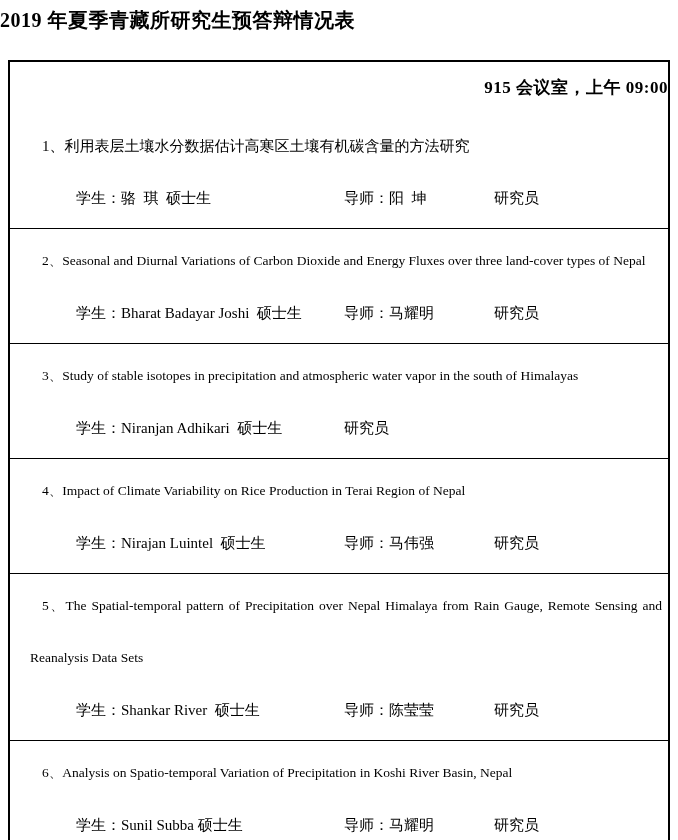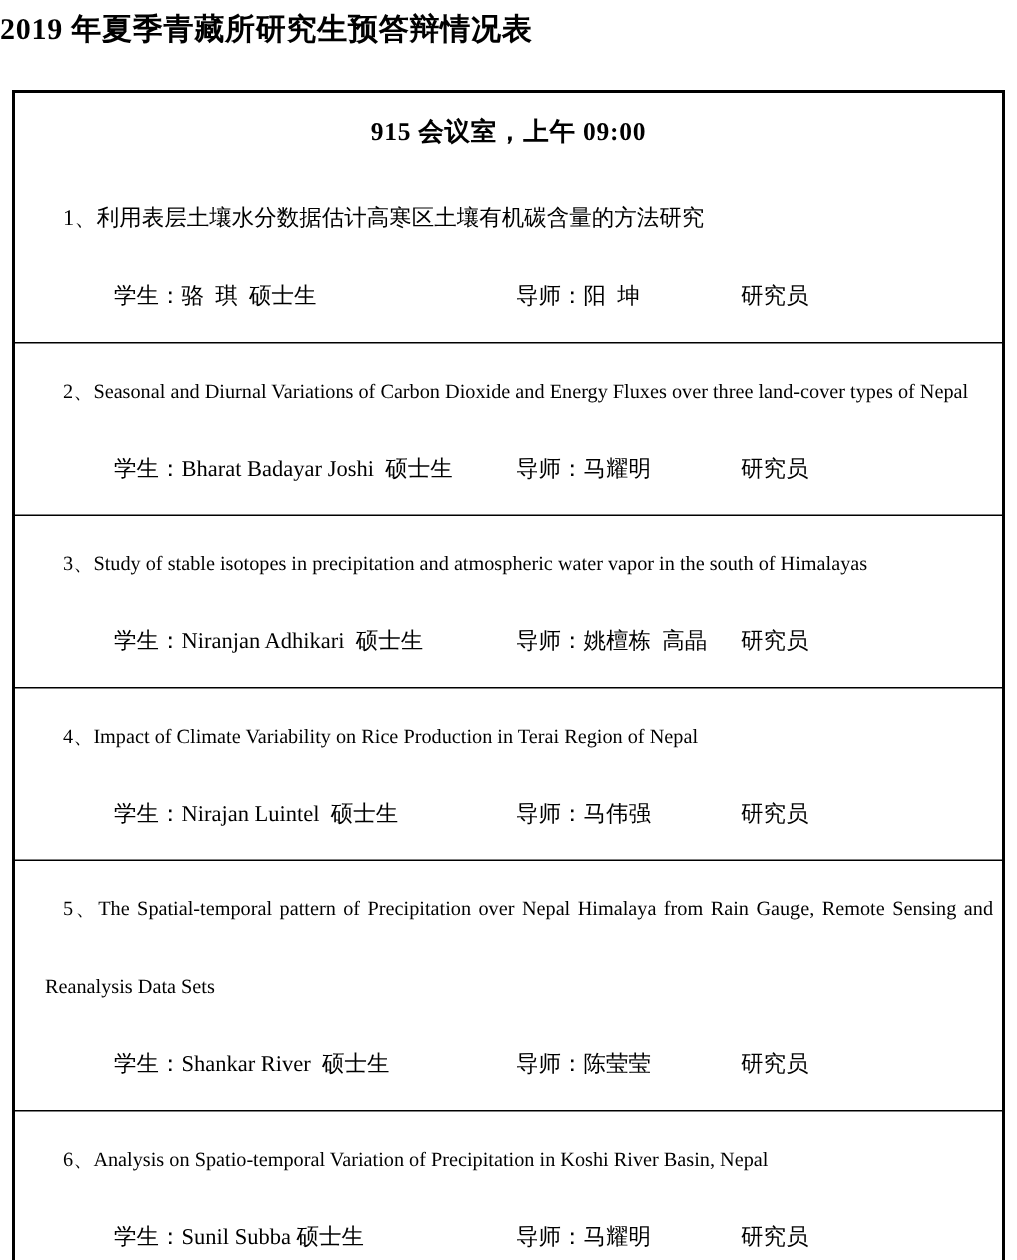--- a/index.html
+++ b/index.html
@@ -22,21 +22,21 @@
   }
   .sheet {
     width: 662px;
     margin: 28px auto 0 auto;
     border: 2px solid #000;
     background: #fff;
   }
   .session {
     height: 52px;
     line-height: 52px;
-    text-align: center;
+    text-align: right;
     font-weight: bold;
     font-size: 17px;
     letter-spacing: 0.5px;
   }
   .row { padding: 6px 6px 4px 20px; border-top: 1px solid #000; }
   .topic {
     margin: 0;
     line-height: 52px;
     text-indent: 12px;
     font-size: 15px;
@@ -84,21 +84,20 @@
         <span class="cell-student">学生：Bharat Badayar Joshi  硕士生</span>
         <span class="cell-advisor">导师：马耀明</span>
         <span class="cell-rank">研究员</span>
       </div>
     </div>
 
     <div class="row">
       <p class="topic en"><span>3、</span><span>Study of stable isotopes in precipitation and atmospheric water vapor in the south of Himalayas</span></p>
       <div class="students">
         <span class="cell-student">学生：Niranjan Adhikari  硕士生</span>
-        <span class="cell-advisor">导师：姚檀栋  高晶</span>
         <span class="cell-rank">研究员</span>
       </div>
     </div>
 
     <div class="row">
       <p class="topic en"><span>4、</span><span>Impact of Climate Variability on Rice Production in Terai Region of Nepal</span></p>
       <div class="students">
         <span class="cell-student">学生：Nirajan Luintel  硕士生</span>
         <span class="cell-advisor">导师：马伟强</span>
         <span class="cell-rank">研究员</span>

